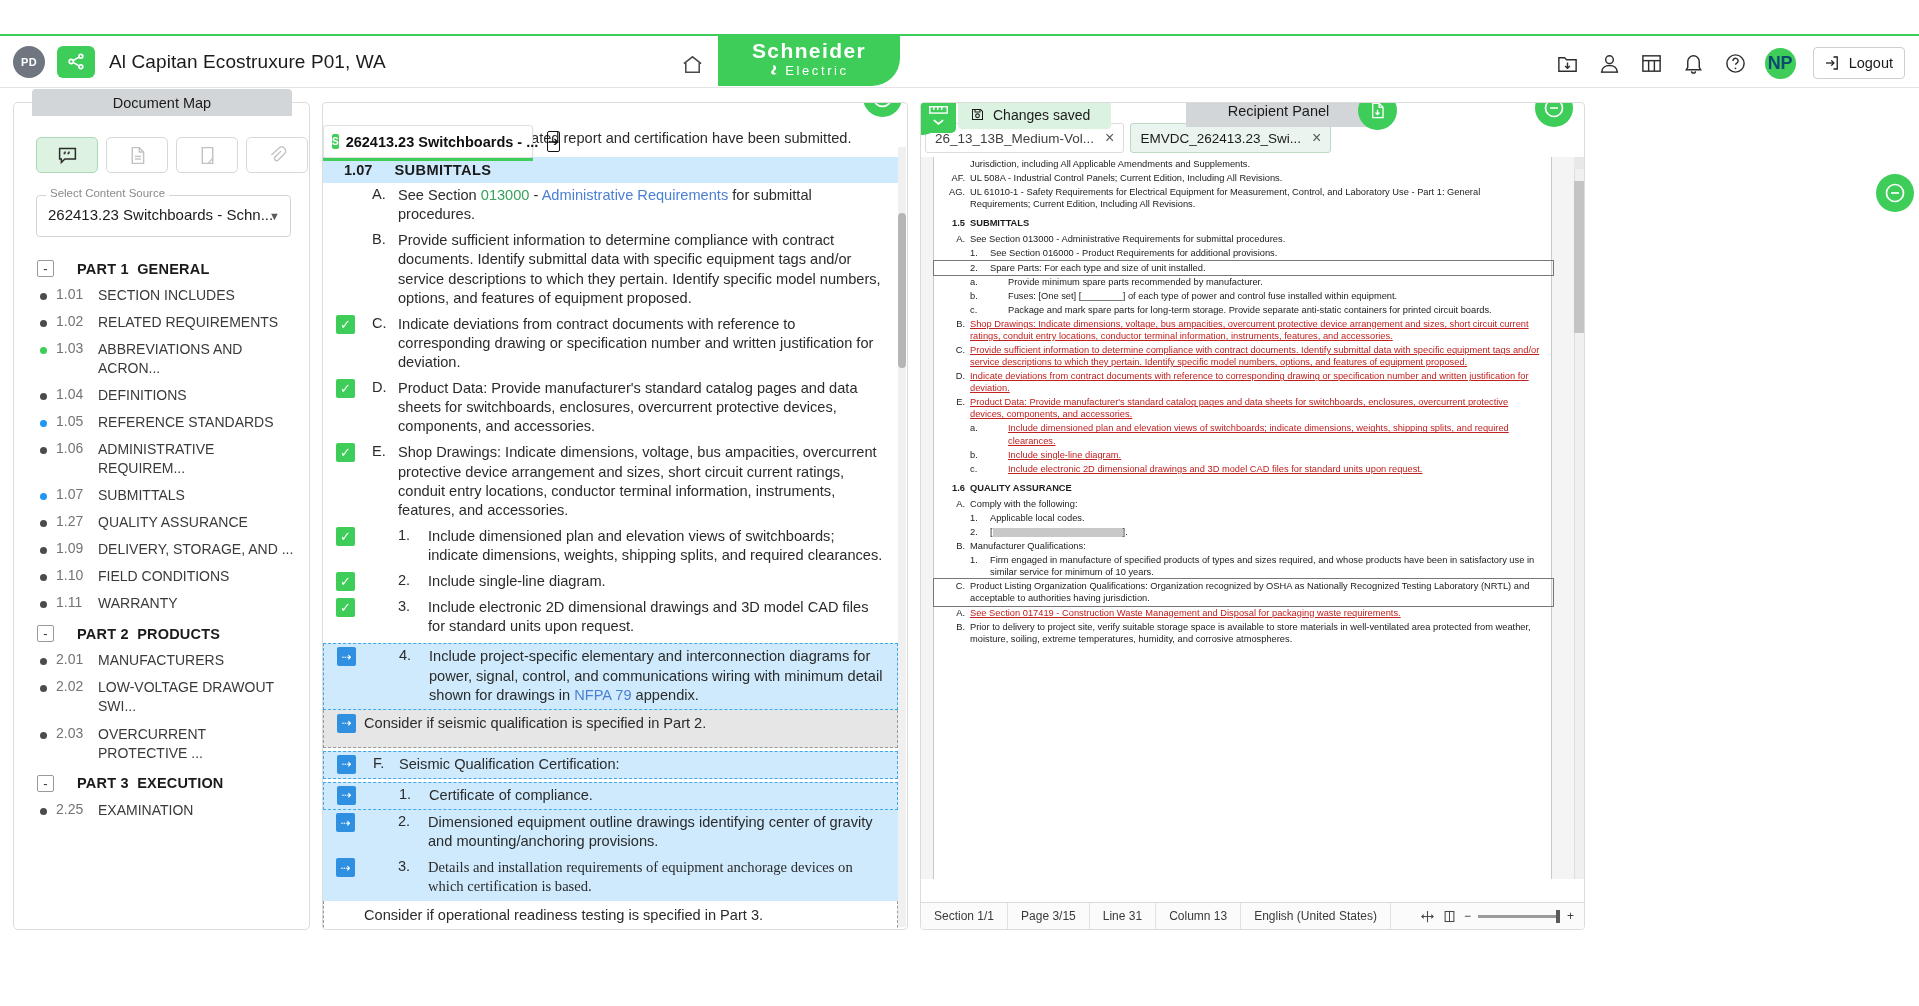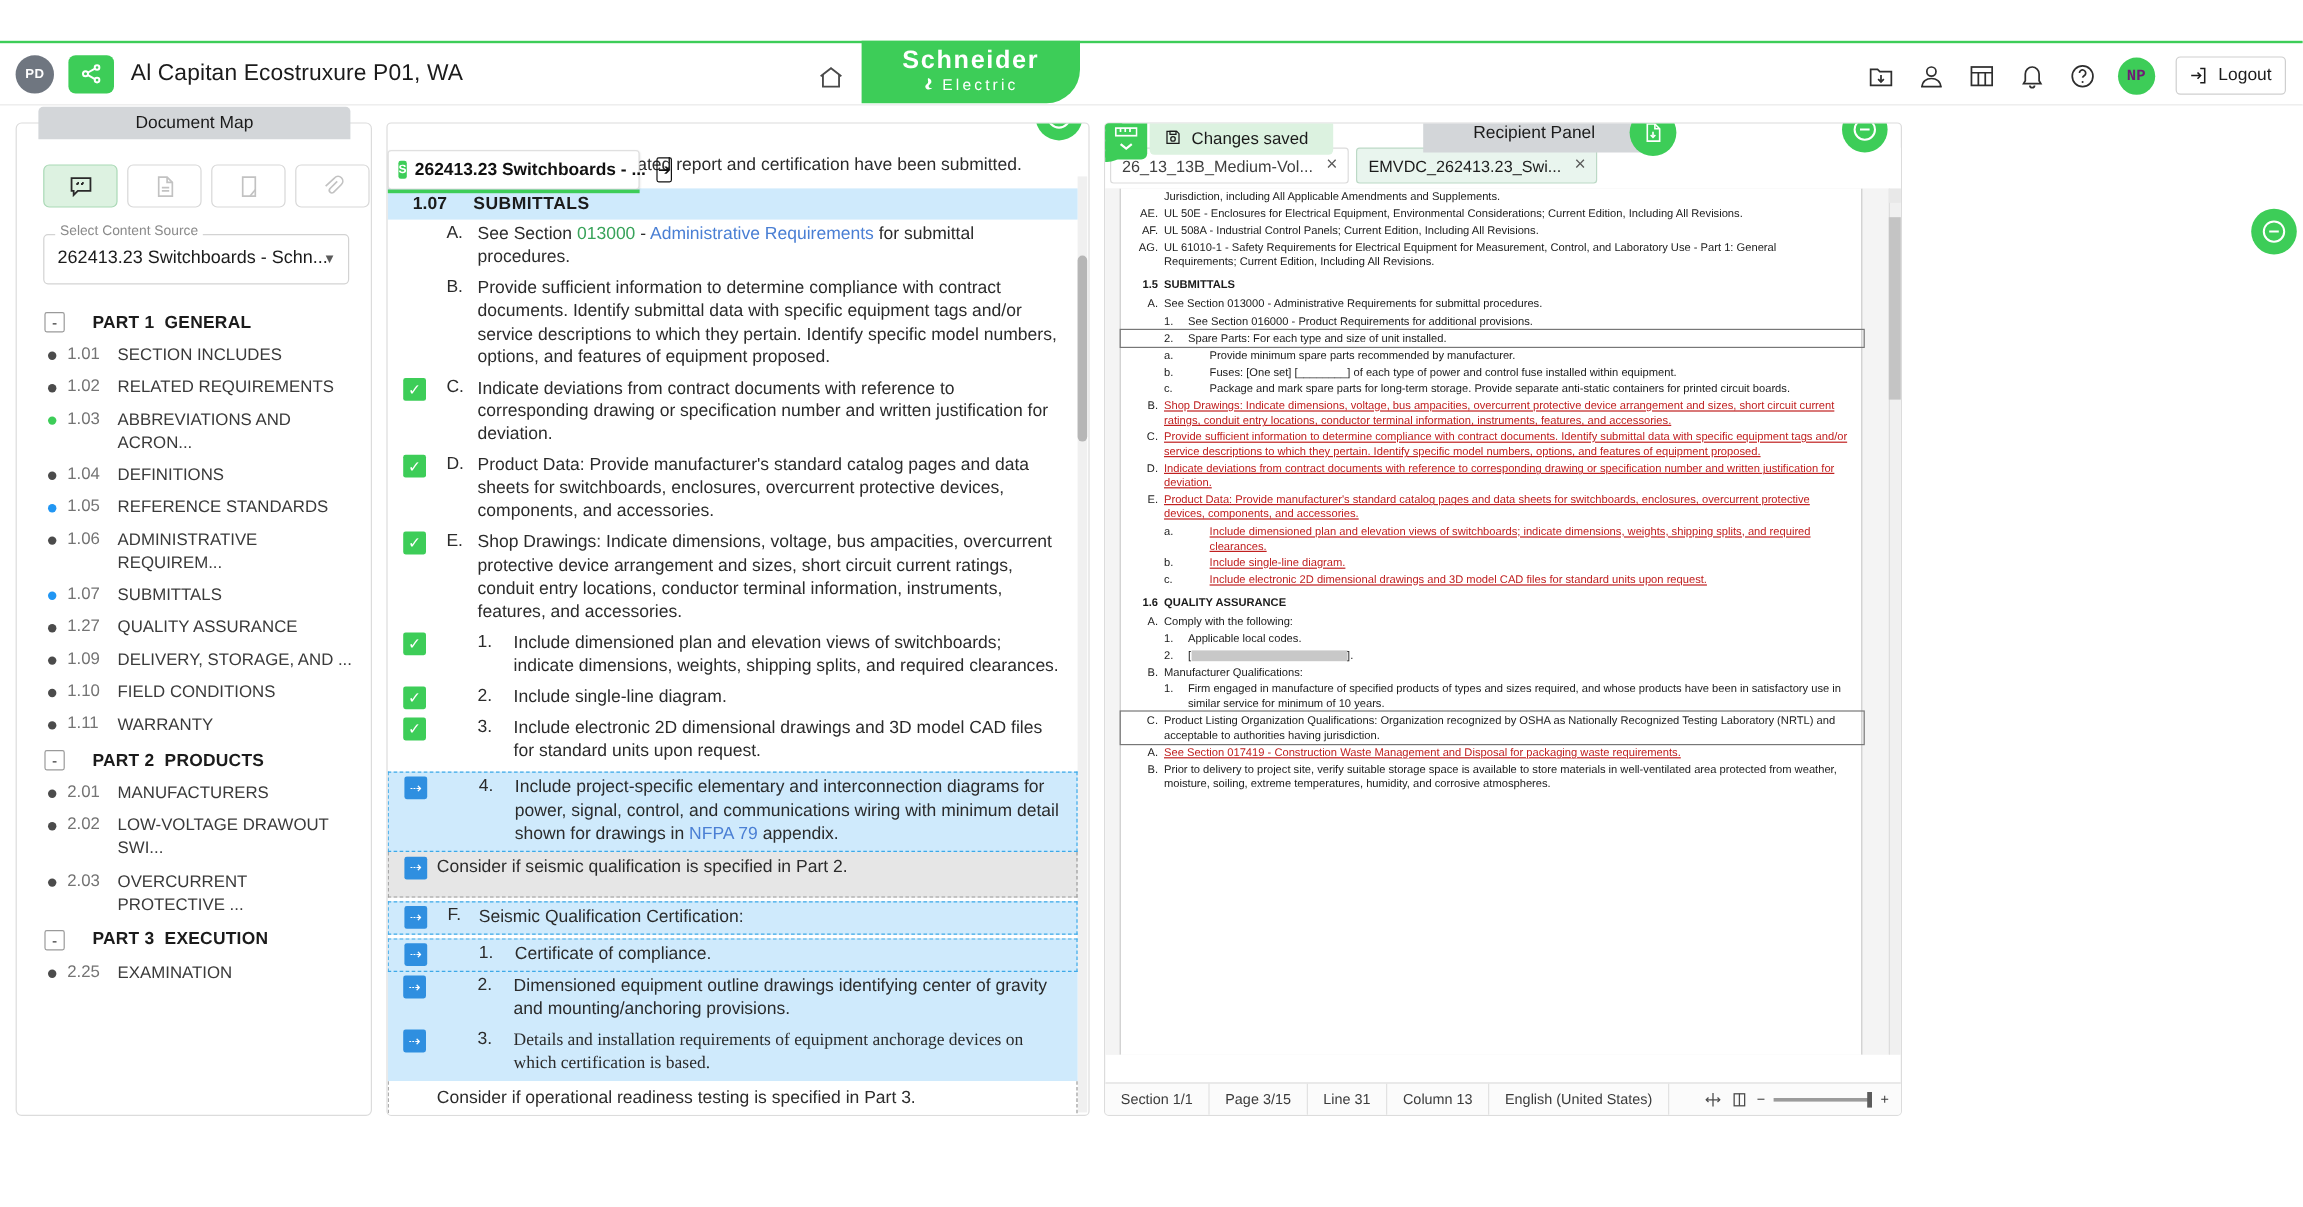--- a/index.html
+++ b/index.html
@@ -37,22 +37,22 @@
   .schneider-logo .l1 { font-size:21px; font-weight:bold; letter-spacing:1.4px; line-height:1; }
   .schneider-logo .l2 { font-size:13px; letter-spacing:2.6px; line-height:1.5; display:flex; align-items:center; gap:3px;}
   .home-btn {
     position:absolute; left:678px; top:14px; width:28px; height:28px;
     display:flex; align-items:center; justify-content:center; color:#4a4a4a;
   }
 
   .top-right { position:absolute; right:14px; top:0; height:54px; display:flex; align-items:center; gap:17px; }
   .ticon { width:25px; height:25px; color:#2e2e2e; display:flex; align-items:center; justify-content:center; }
   .avatar-np {
-    width:31px; height:31px; border-radius:50%; background:#3dcd58; color:#701a75;
-    font-size:13px; font-weight:bold; display:flex; align-items:center; justify-content:center;font-family:Liberation Mono, monospace;
+    width:31px; height:31px; border-radius:50%; background:#3dcd58; color:#0c4a6e;
+    font-size:18px; font-weight:bold; display:flex; align-items:center; justify-content:center;
   }
   .logout-btn {
     display:flex; align-items:center; gap:8px; border:1px solid #cfcfcf; border-radius:4px;
     padding:6px 11px 6px 9px; font-size:14.5px; color:#1b1b1b; background:#fff;
   }
 
   
   .panels { position:absolute; left:0; top:88px; width:1919px; height:918px; background:#fff; }
 
   
@@ -615,25 +615,20 @@
       <div class="docview">
         <div class="ruler-left"></div>
         <div class="page">
           <div class="dcx" id="recip-content">
               <div class="dl" style="padding:1px 0;">
                 <span class="c1 "></span>
                 <span class="c2" style="width:0px"></span>
                 <span class="c3 blk">Jurisdiction, including All Applicable Amendments and Supplements.</span>
               </div>
               <div class="dl" style="padding:1px 0;">
-                <span class="c1 ">AE.</span>
-                <span class="c2" style="width:0px"></span>
-                <span class="c3 blk">UL 50E - Enclosures for Electrical Equipment, Environmental Considerations; Current Edition, Including All Revisions.</span>
-              </div>
-              <div class="dl" style="padding:1px 0;">
                 <span class="c1 ">AF.</span>
                 <span class="c2" style="width:0px"></span>
                 <span class="c3 blk">UL 508A - Industrial Control Panels; Current Edition, Including All Revisions.</span>
               </div>
               <div class="dl" style="padding:1px 0;">
                 <span class="c1 ">AG.</span>
                 <span class="c2" style="width:0px"></span>
                 <span class="c3 blk">UL 61010-1 - Safety Requirements for Electrical Equipment for Measurement, Control, and Laboratory Use - Part 1: General Requirements; Current Edition, Including All Revisions.</span>
               </div>
               <div class="dl" style="padding:1px 0;margin-top:5px;margin-bottom:2px;">

